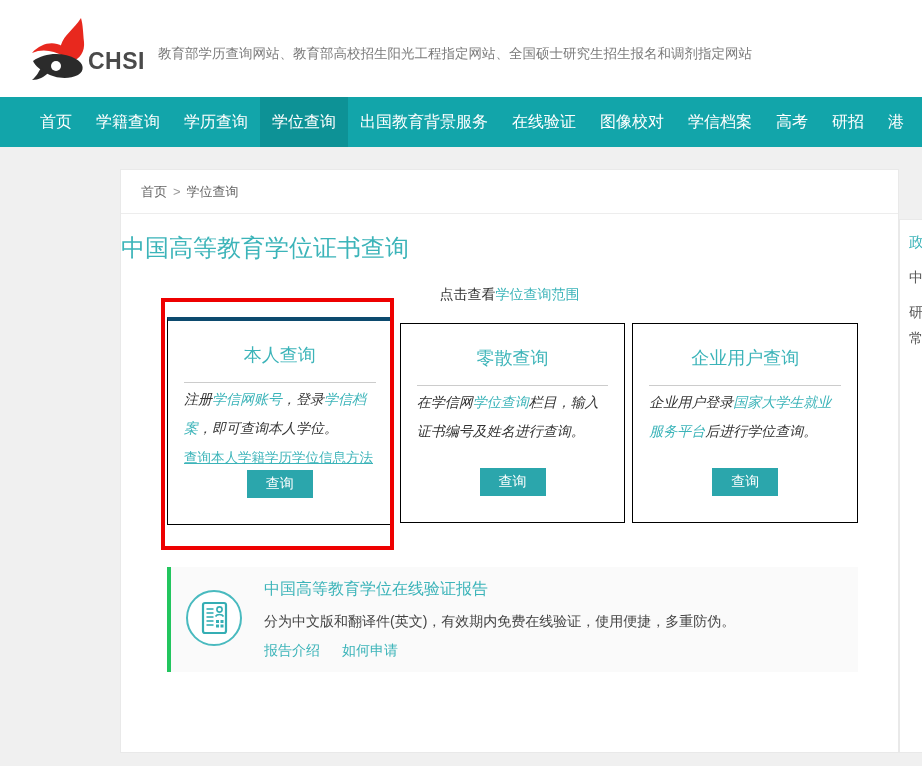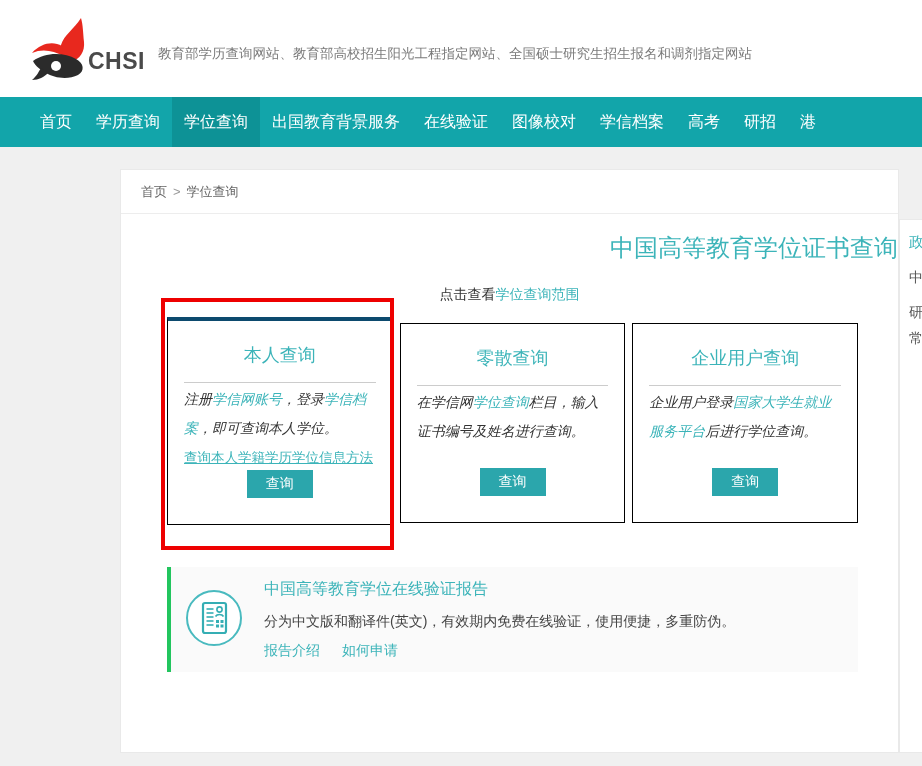--- a/index.html
+++ b/index.html
@@ -27,21 +27,21 @@
   
   .page-area { position:absolute; top:148px; left:0; width:922px; height:619px; background:#f0f0f0; }
   .main-panel { position:absolute; left:120px; top:21px; width:779px; height:584px;
                 background:#fff; border:1px solid #e9e9e9; }
 
   .breadcrumb { height:44px; line-height:44px; padding-left:20px;
                 border-bottom:1px solid #ededed; font-size:13px; color:#666; }
   .breadcrumb a { color:#666; text-decoration:none; cursor:pointer; }
   .breadcrumb .sep { margin:0 6px; color:#999; }
 
-  .page-title { text-align:right; color:#3cb4b9; font-size:24px; font-weight:normal; margin-top:18px; }
+  .page-title { text-align:left; color:#3cb4b9; font-size:24px; font-weight:normal; margin-top:18px; }
   .page-subtitle { text-align:center; font-size:14px; color:#333; margin-top:22px; }
   .page-subtitle a { color:#3cb4b9; text-decoration:none; cursor:pointer; }
 
   
   .cards { display:flex; align-items:flex-start; padding:13px 40px 0 46px; gap:7px; }
   .card { position:relative; width:226px; background:#fff; border:1px solid #000000;
           text-align:center; padding:0 16px; }
   .card-self { border-top:4px solid #0c4a6e; height:208px; }
   .card-mid, .card-ent { margin-top:6px; height:200px; }
   .card h3 { font-size:18px; font-weight:normal; color:#3cb4b9; margin-top:22px; }
@@ -93,20 +93,21 @@
       <span class="logo-text">CHSI</span>
     </div>
     <div class="titles">
       <div class="site-subtitle">教育部学历查询网站、教育部高校招生阳光工程指定网站、全国硕士研究生招生报名和调剂指定网站</div>
     </div>
   </header>
 
   <nav class="main-nav">
     <ul>
       <li>首页</li>
+      <li>学籍查询</li>
       <li>学历查询</li>
       <li class="active">学位查询</li>
       <li>出国教育背景服务</li>
       <li>在线验证</li>
       <li>图像校对</li>
       <li>学信档案</li>
       <li>高考</li>
       <li>研招</li>
       <li>港</li>
     </ul>

